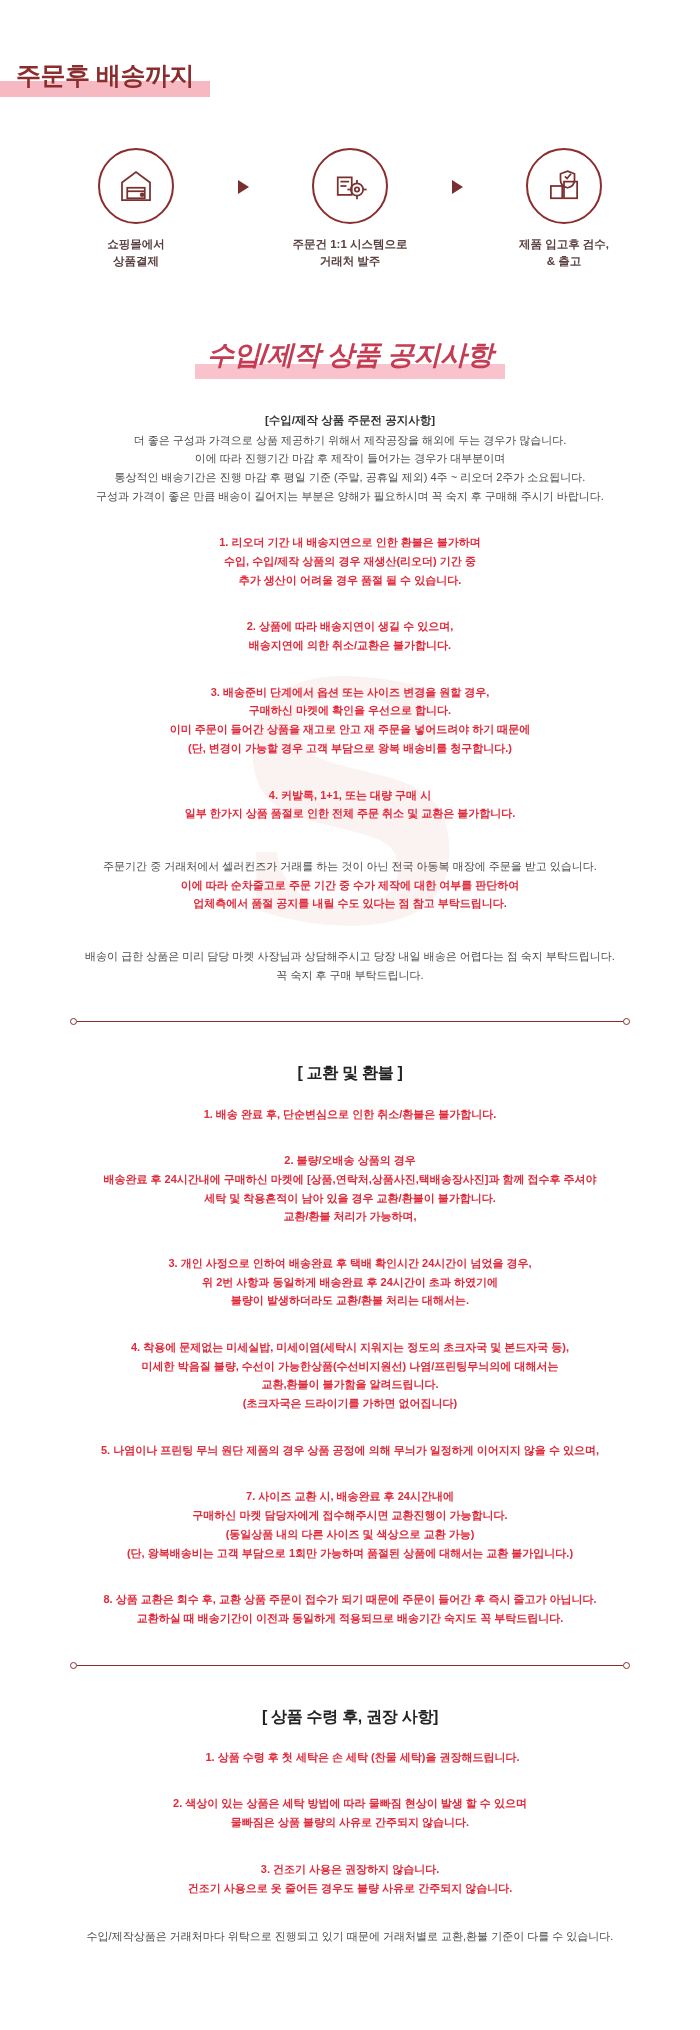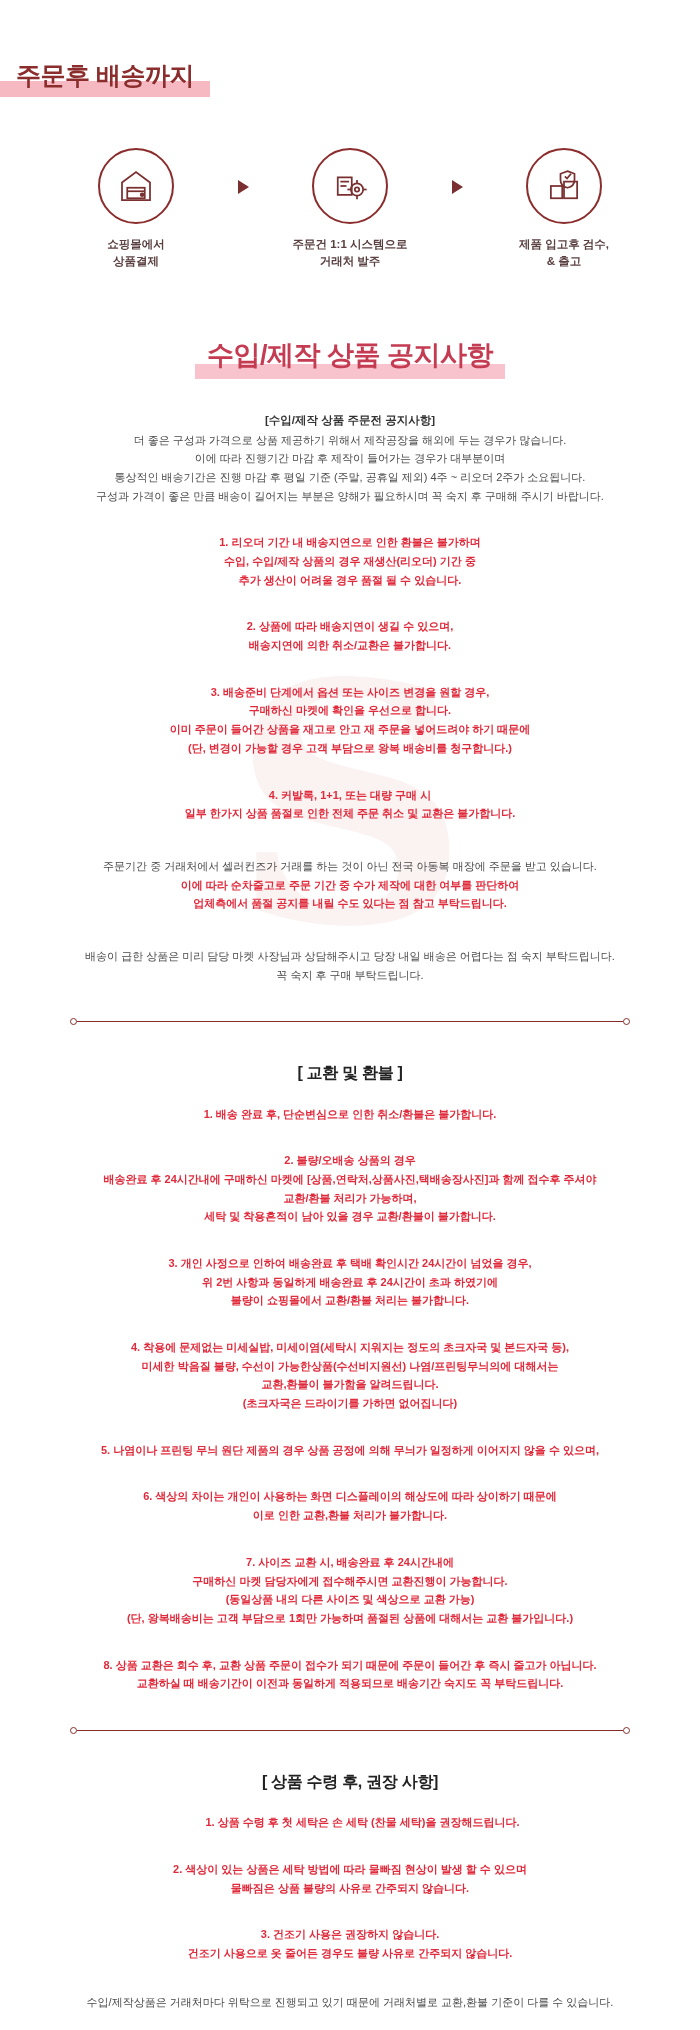--- a/index.html
+++ b/index.html
@@ -100,20 +100,21 @@
     width: 0; height: 0;
     border-left: 11px solid #7a3030;
     border-top: 7px solid transparent;
     border-bottom: 7px solid transparent;
   }
 
   
   .section-title-wrap {
     text-align: center;
     margin-top: 60px;
+    font-style: italic;
   }
   .section-title {
     display: inline-block;
     position: relative;
     padding: 2px 12px 4px;
     font-size: 27px;
     font-weight: bold;
     color: #c43b52;
     letter-spacing: -0.5px;
   }
@@ -288,42 +289,38 @@
     </div>
 
     <div class="sec-head">[ 교환 및 환불 ]</div>
 
     <div class="block" style="margin-top:16px;">
       <p class="red">1. 배송 완료 후, 단순변심으로 인한 취소/환불은 불가합니다.</p>
     </div>
     <div class="block">
       <p class="red">2. 불량/오배송 상품의 경우</p>
       <p class="red">배송완료 후 24시간내에 구매하신 마켓에 [상품,연락처,상품사진,택배송장사진]과 함께 접수후 주셔야</p>
+      <p class="red">세탁 및 착용흔적이 남아 있을 경우 교환/환불이 불가합니다.</p>
       <p class="red">교환/환불 처리가 가능하며,</p>
-      <p class="red">세탁 및 착용흔적이 남아 있을 경우 교환/환불이 불가합니다.</p>
     </div>
     <div class="block">
       <p class="red">3. 개인 사정으로 인하여 배송완료 후 택배 확인시간 24시간이 넘었을 경우,</p>
       <p class="red">위 2번 사항과 동일하게 배송완료 후 24시간이 초과 하였기에</p>
-      <p class="red">불량이 쇼핑몰에서 교환/환불 처리는 불가합니다.</p>
+      <p class="red">불량이 발생하더라도 교환/환불 처리는 대해서는.</p>
     </div>
     <div class="block">
       <p class="red">4. 착용에 문제없는 미세실밥, 미세이염(세탁시 지워지는 정도의 초크자국 및 본드자국 등),</p>
       <p class="red">미세한 박음질 불량, 수선이 가능한상품(수선비지원선) 나염/프린팅무늬의에 대해서는</p>
       <p class="red">교환,환불이 불가함을 알려드립니다.</p>
       <p class="red">(초크자국은 드라이기를 가하면 없어집니다)</p>
     </div>
     <div class="block">
       <p class="red">5. 나염이나 프린팅 무늬 원단 제품의 경우 상품 공정에 의해 무늬가 일정하게 이어지지 않을 수 있으며,</p>
     </div>
     <div class="block">
-      <p class="red">6. 색상의 차이는 개인이 사용하는 화면 디스플레이의 해상도에 따라 상이하기 때문에</p>
-      <p class="red">이로 인한 교환,환불 처리가 불가합니다.</p>
-    </div>
-    <div class="block">
       <p class="red">7. 사이즈 교환 시, 배송완료 후 24시간내에</p>
       <p class="red">구매하신 마켓 담당자에게 접수해주시면 교환진행이 가능합니다.</p>
       <p class="red">(동일상품 내의 다른 사이즈 및 색상으로 교환 가능)</p>
       <p class="red">(단, 왕복배송비는 고객 부담으로 1회만 가능하며 품절된 상품에 대해서는 교환 불가입니다.)</p>
     </div>
     <div class="block">
       <p class="red">8. 상품 교환은 회수 후, 교환 상품 주문이 접수가 되기 때문에 주문이 들어간 후 즉시 줄고가 아닙니다.</p>
       <p class="red">교환하실 때 배송기간이 이전과 동일하게 적용되므로 배송기간 숙지도 꼭 부탁드립니다.</p>
     </div>
 

